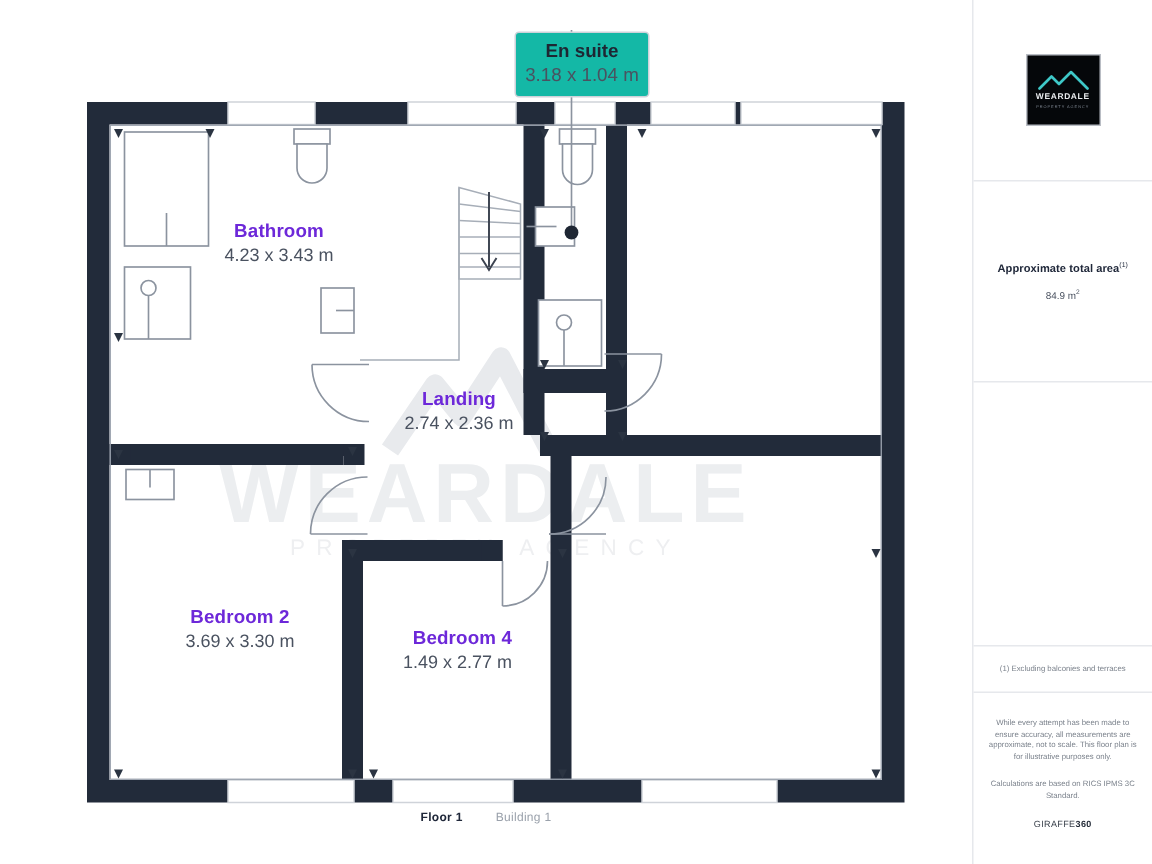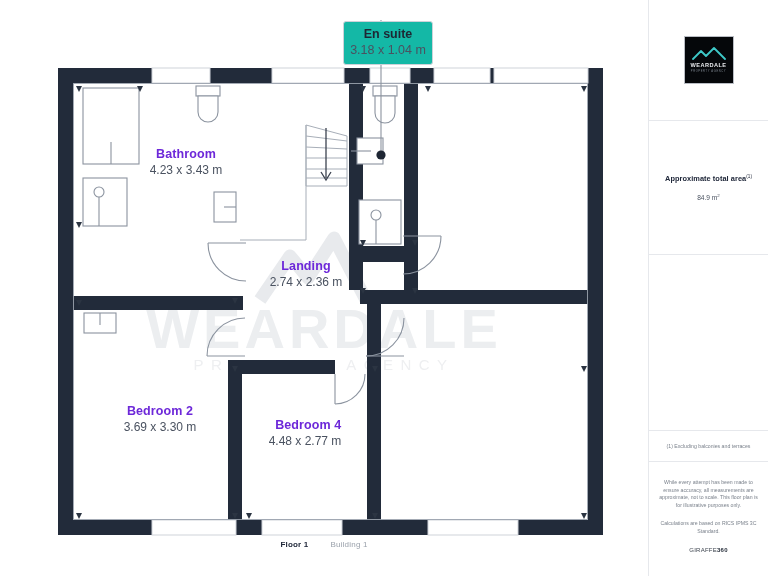--- a/index.html
+++ b/index.html
@@ -360,21 +360,21 @@
       <div class="rl-dim">2.74 x 2.36 m</div>
     </div>
 
     <div class="room-label" style="left:160px; top:403px;">
       <div class="rl-name">Bedroom 2</div>
       <div class="rl-dim">3.69 x 3.30 m</div>
     </div>
 
     <div class="room-label" style="left:305px; top:417px;text-align:right;">
       <div class="rl-name">Bedroom 4</div>
-      <div class="rl-dim">4.48 x 2.77 m</div>
+      <div class="rl-dim">1.49 x 2.77 m</div>
     </div>
 
 
     <div id="ensuite-callout">
       <div class="rl-name">En suite</div>
       <div class="rl-dim">3.18 x 1.04 m</div>
     </div>
 
     <div id="floor-caption">
       <span class="fc-floor">Floor 1</span><span class="fc-building">Building 1</span>

